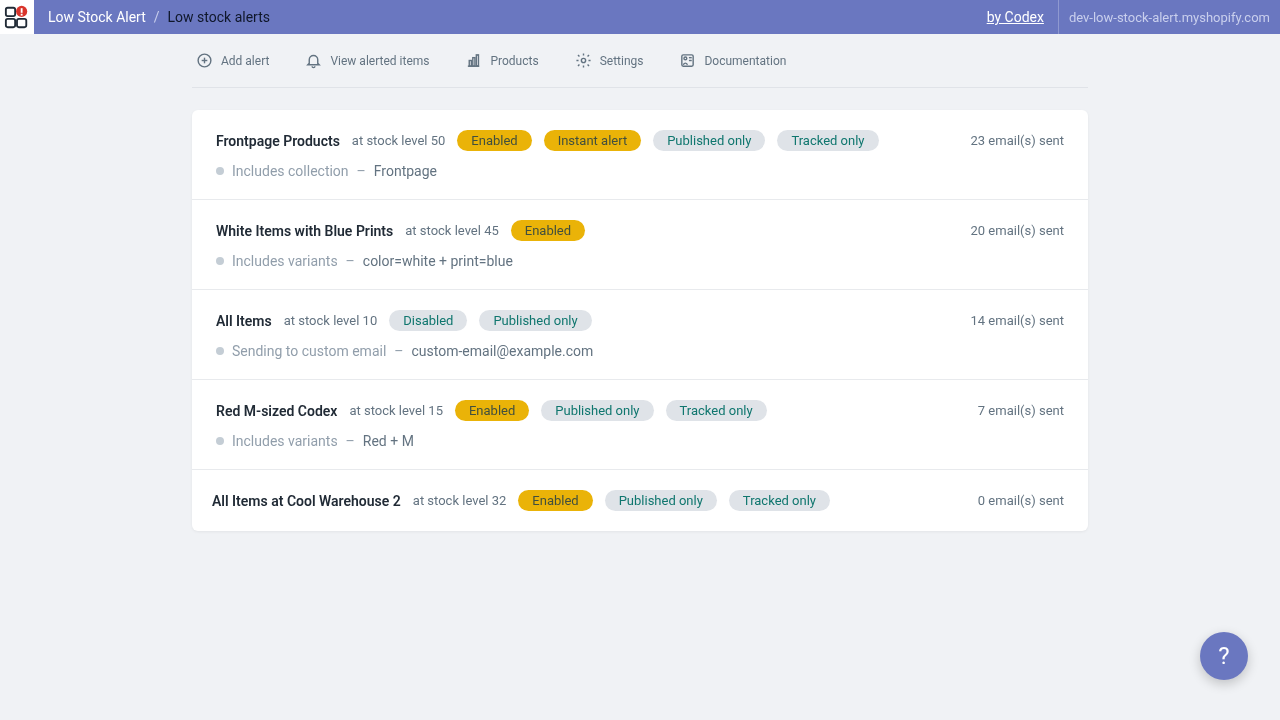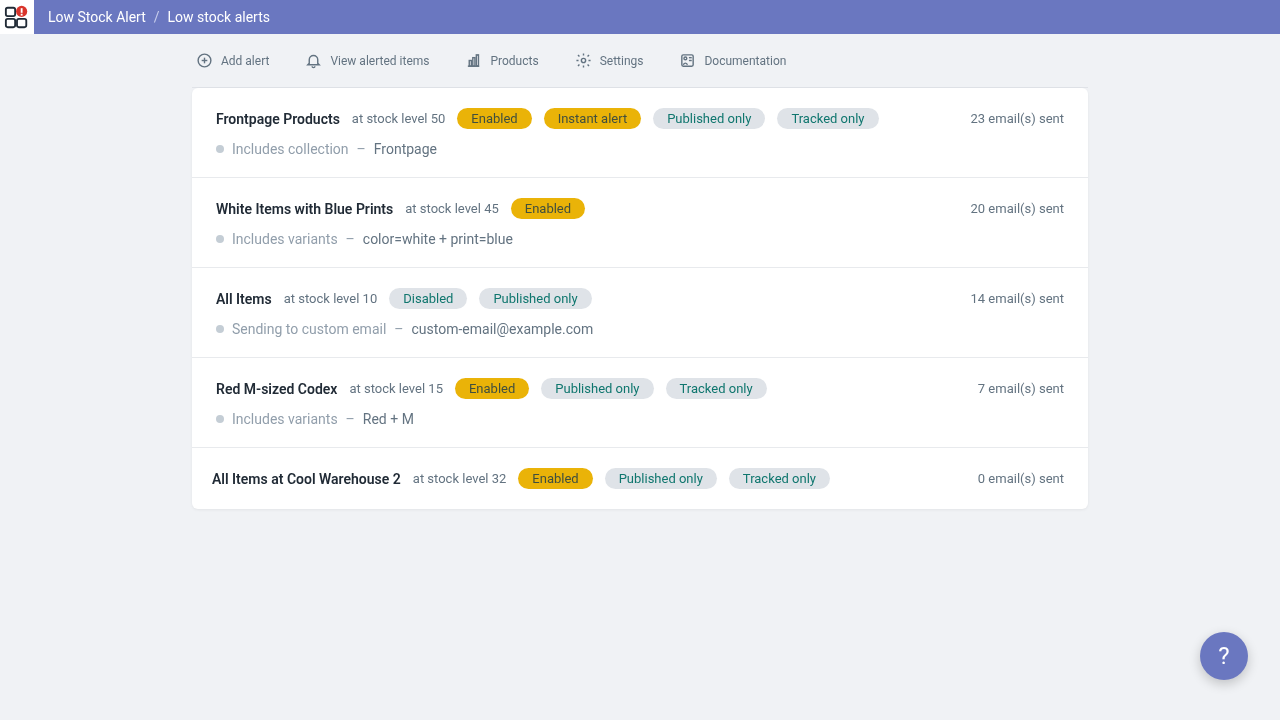--- a/index.html
+++ b/index.html
@@ -2,31 +2,31 @@
 <html><head>
 <meta charset="utf-8">
 <style>
   * { box-sizing: border-box; margin: 0; padding: 0; }
   body { font-family: -apple-system, BlinkMacSystemFont, "Segoe UI", Roboto, sans-serif; background: #f0f2f5; color: #212b36; font-size: 14px; width: 1280px; height: 720px; overflow: hidden; }
   .topbar { height: 34px; background: #6a77c0; display: flex; align-items: center; color: #fff; font-size: 14px; }
   .topbar-logo { width: 34px; height: 34px; background: #fff; display: flex; align-items: center; justify-content: center; }
   .logo-svg { width: 26px; height: 26px; }
   .breadcrumb { margin-left: 14px; display: flex; align-items: center; gap: 8px; }
   .breadcrumb a { color: #fff; text-decoration: none; }
-  .breadcrumb .current { color: #ffffff; }
+  .breadcrumb .current { color: #0f172a; }
   .breadcrumb .sep { color: #c9cfed; }
   .topbar-right { margin-left: auto; display: flex; align-items: center; height: 100%; }
   .topbar-right .by { padding: 0 14px; color: #fff; }
   .topbar-right .divider { width: 1px; height: 100%; background: rgba(255,255,255,0.25); }
   .topbar-right .domain { padding: 0 10px; color: #c9cfed; font-size: 13px; }
   .content { width: 896px; margin: 0 auto; padding-top: 18px; }
   .toolbar { display: flex; align-items: center; gap: 36px; padding: 0 4px 18px 4px; border-bottom: 1px solid #e0e3e8; }
   .tb-item { display: flex; align-items: center; gap: 8px; color: #637381; cursor: pointer; font-size: 12px; }
   .tb-item svg { width: 17px; height: 17px; stroke: #637381; fill: none; stroke-width: 2; }
-  .card { background: #fff; border-radius: 6px; margin-top: 0; box-shadow: 0 1px 3px rgba(0,0,0,0.06); }
+  .card { background: #fff; border-radius: 6px; margin-top: 22px; box-shadow: 0 1px 3px rgba(0,0,0,0.06); }
   .alert-row { padding: 20px 24px; border-bottom: 1px solid #e8eaed; }
   .alert-row:last-child { border-bottom: none; padding-left: 20px; }
   .row-top { display: flex; align-items: center; gap: 12px; }
   .alert-title { font-weight: 600; color: #212b36; }
   .stock-level { color: #637381; font-size: 13px; }
   .badge { padding: 3px 14px; border-radius: 12px; font-size: 13px; }
   .badge.green { background: #eab308; color: #414f3e; }
   .badge.gray { background: #dfe3e8; color: #0f766e; }
   .emails-sent { margin-left: auto; color: #637381; font-size: 13px; }
   .row-bottom { display: flex; align-items: center; gap: 8px; margin-top: 12px; color: #637381; font-size: 14px; }
@@ -46,20 +46,25 @@
       <rect x="14" y="16" width="10" height="9" rx="2" fill="#fff" stroke="#212b36" stroke-width="2"></rect>
       <circle cx="19" cy="8" r="6" fill="#d9342b"></circle>
       <rect x="18" y="4.5" width="2" height="5" fill="#fff"></rect>
       <rect x="18" y="10.5" width="2" height="2" fill="#fff"></rect>
     </svg>
   </div>
   <div class="breadcrumb">
     <a href="#">Low Stock Alert</a>
     <span class="sep">/</span>
     <span class="current">Low stock alerts</span>
+  </div>
+  <div class="topbar-right">
+    <a href="#" class="by">by Codex</a>
+    <div class="divider"></div>
+    <span class="domain">dev-low-stock-alert.myshopify.com</span>
   </div>
 </div>
 
 <div class="content">
 
   <div class="toolbar">
     <div class="tb-item">
       <svg viewBox="0 0 24 24">
           <circle cx="12" cy="12" r="9"></circle>
           <line x1="12" y1="8" x2="12" y2="16"></line>

